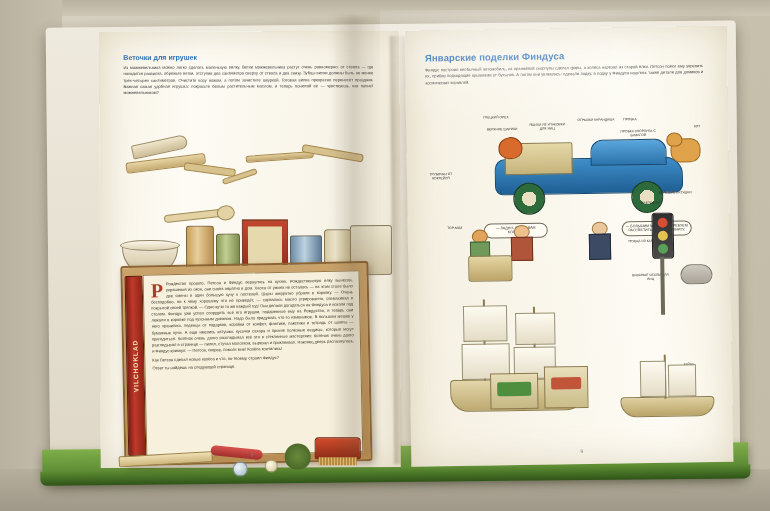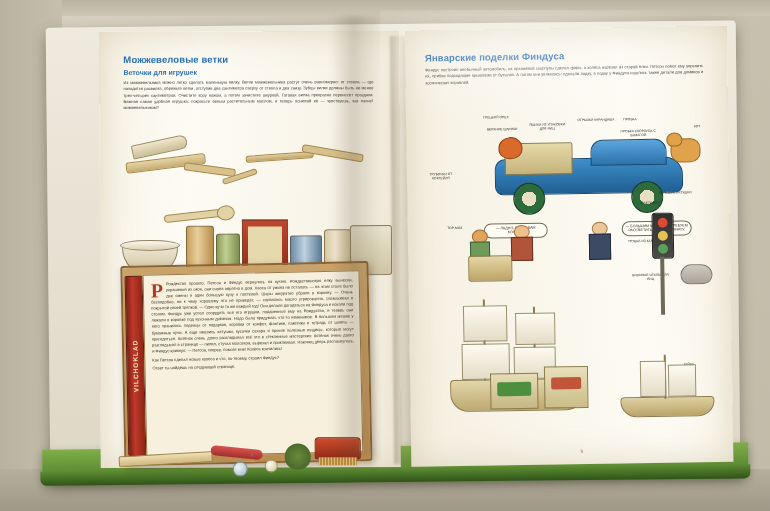--- a/index.html
+++ b/index.html
@@ -190,21 +190,20 @@
   <div class="desk-left"></div>
   <div class="desk-bottom"></div>
 
   <div class="book">
     <div class="book-edge"></div>
     <div class="cover-green"></div>
     <div class="cover-green2"></div>
 
     <div class="page page-left">
       <div class="lp-inner">
-        <h1 class="heading">Можжевеловые ветки</h1>
         <h2 class="sub">Веточки для игрушек</h2>
         <p class="para">Из можжевельника можно легко сделать маленькую вилку. Ветки можжевельника растут очень равномерно: от ствола — где находится развилка, обрежьте ветки, отступив два сантиметра сверху от ствола и два снизу. Зубцы вилки должны быть не менее трёх-четырёх сантиметров. Очистите кору ножом, а потом зачистите шкуркой. Готовая вилка прекрасно перенесёт праздник. Важная самая удобная игрушка: покрасьте белым растительным маслом, и теперь понюхай её — чувствуешь, как пахнет можжевельником?</p>
       </div>
 
       <div class="sticks">
         <div class="knife"></div>
         <div class="stick s1"></div>
         <div class="stick s2"></div>
         <div class="stick s3"></div>
         <div class="stick s4"></div>

